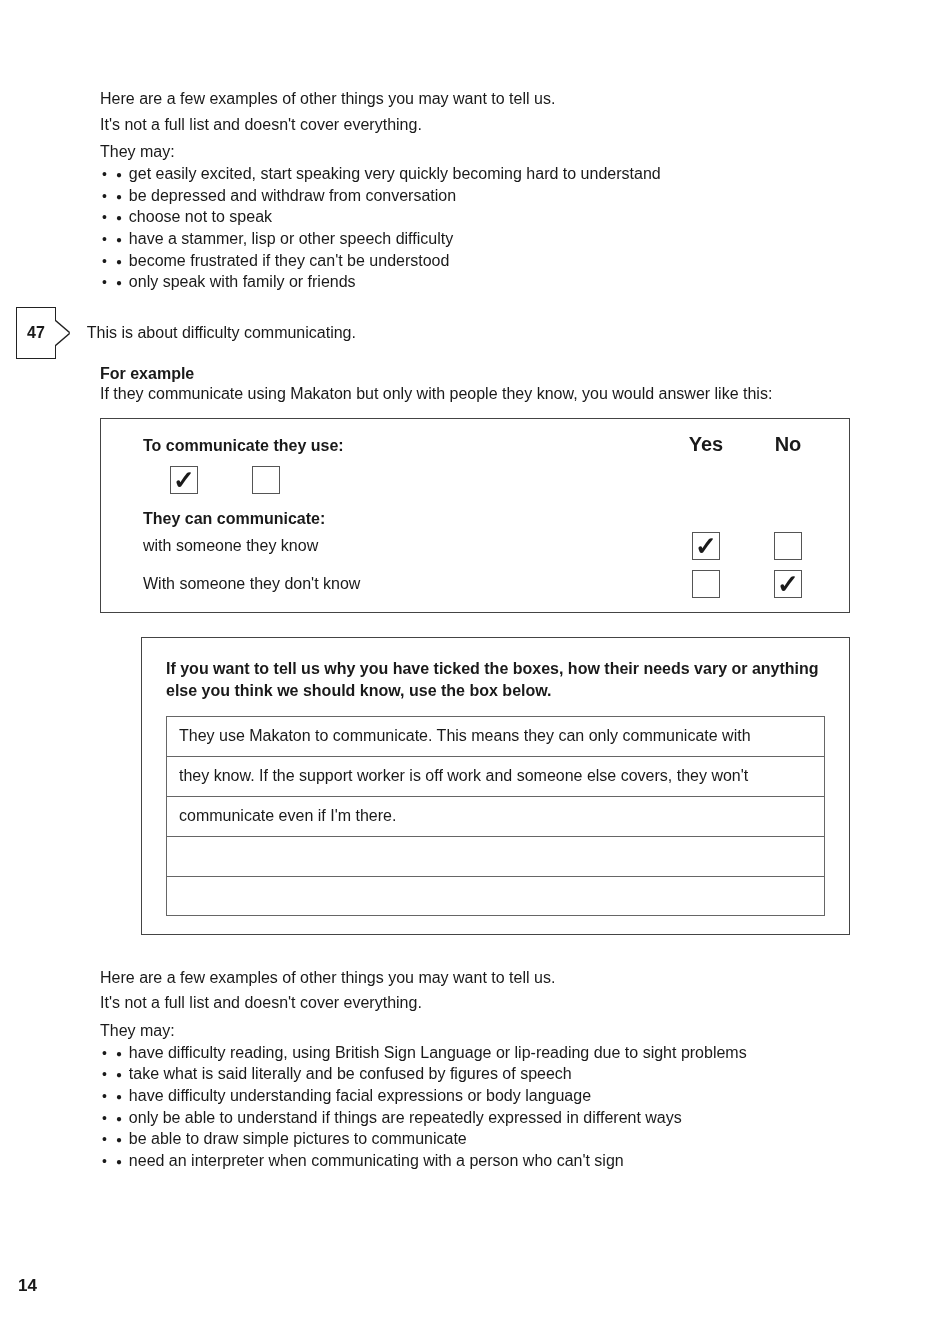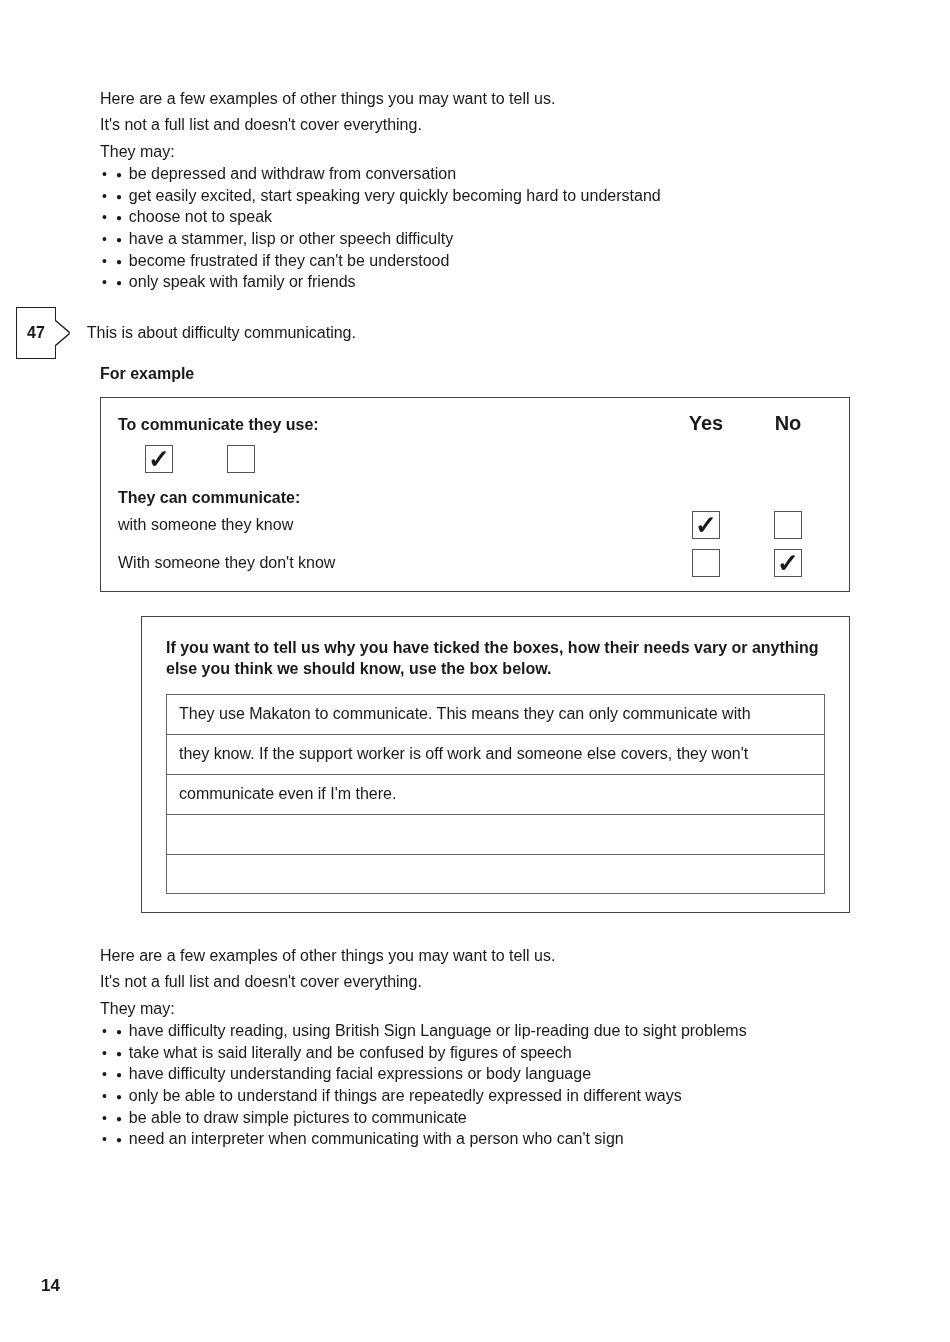--- a/index.html
+++ b/index.html
@@ -65,21 +65,21 @@
       font-size: 16px;
     }
     .section-heading {
       font-weight: 700;
       font-size: 16px;
       margin-top: 6px;
     }
     .example-box {
       border: 1px solid #444;
       margin-top: 14px;
-      padding: 14px 20px 14px 17px;
+      padding: 14px 20px 14px 42px;
     }
     .table-header {
       display: flex;
       align-items: baseline;
     }
     .table-label {
       flex: 1;
       font-weight: 700;
       font-size: 16px;
     }
@@ -140,49 +140,50 @@
     }
     .lined-row:last-child {
       border-bottom: 1px solid #666;
     }
     .section2 {
       margin-top: 32px;
     }
     .page-number {
       position: absolute;
       bottom: 46px;
-      left: 41px;
+      left: 18px;
       font-weight: 700;
       font-size: 17px;
     }
   </style>
 </head>
 <body>
 
 <div class="page">
 
   <div class="para bold">Here are a few examples of other things you may want to tell us.</div>
   <div class="para bold">It's not a full list and doesn't cover everything.</div>
   <div class="intro-text">They may:</div>
   <ul class="bullets">
+    <li><span style="font-size: 10px; vertical-align: middle; margin-right: 4px;">● </span>get easily excited, start speaking very quickly becoming hard to understand</li>
     <li><span style="font-size: 10px; vertical-align: middle; margin-right: 4px;">● </span>be depressed and withdraw from conversation</li>
-    <li><span style="font-size: 10px; vertical-align: middle; margin-right: 4px;">● </span>get easily excited, start speaking very quickly becoming hard to understand</li>
     <li><span style="font-size: 10px; vertical-align: middle; margin-right: 4px;">● </span>choose not to speak</li>
     <li><span style="font-size: 10px; vertical-align: middle; margin-right: 4px;">● </span>have a stammer, lisp or other speech difficulty</li>
     <li><span style="font-size: 10px; vertical-align: middle; margin-right: 4px;">● </span>become frustrated if they can't be understood</li>
     <li><span style="font-size: 10px; vertical-align: middle; margin-right: 4px;">● </span>only speak with family or friends</li>
   </ul>
 
   <div class="marker-row">
     <div class="marker">47</div>
     <div class="chevron"></div>
     <div class="marker-text">This is about difficulty communicating.</div>
   </div>
 
   <div class="section-heading">For example</div>
+  <div class="para" style="max-width:680px">If they communicate using Makaton but only with people they know, you would answer like this:</div>
 
   <div class="example-box">
     <div class="table-header">
       <div class="table-label">To communicate they use:</div>
       <div class="col-head">Yes</div>
       <div class="col-head">No</div>
     </div>
     <div class="table-row">
       <div class="check-cell">
           <div class="checkbox">✓</div>

